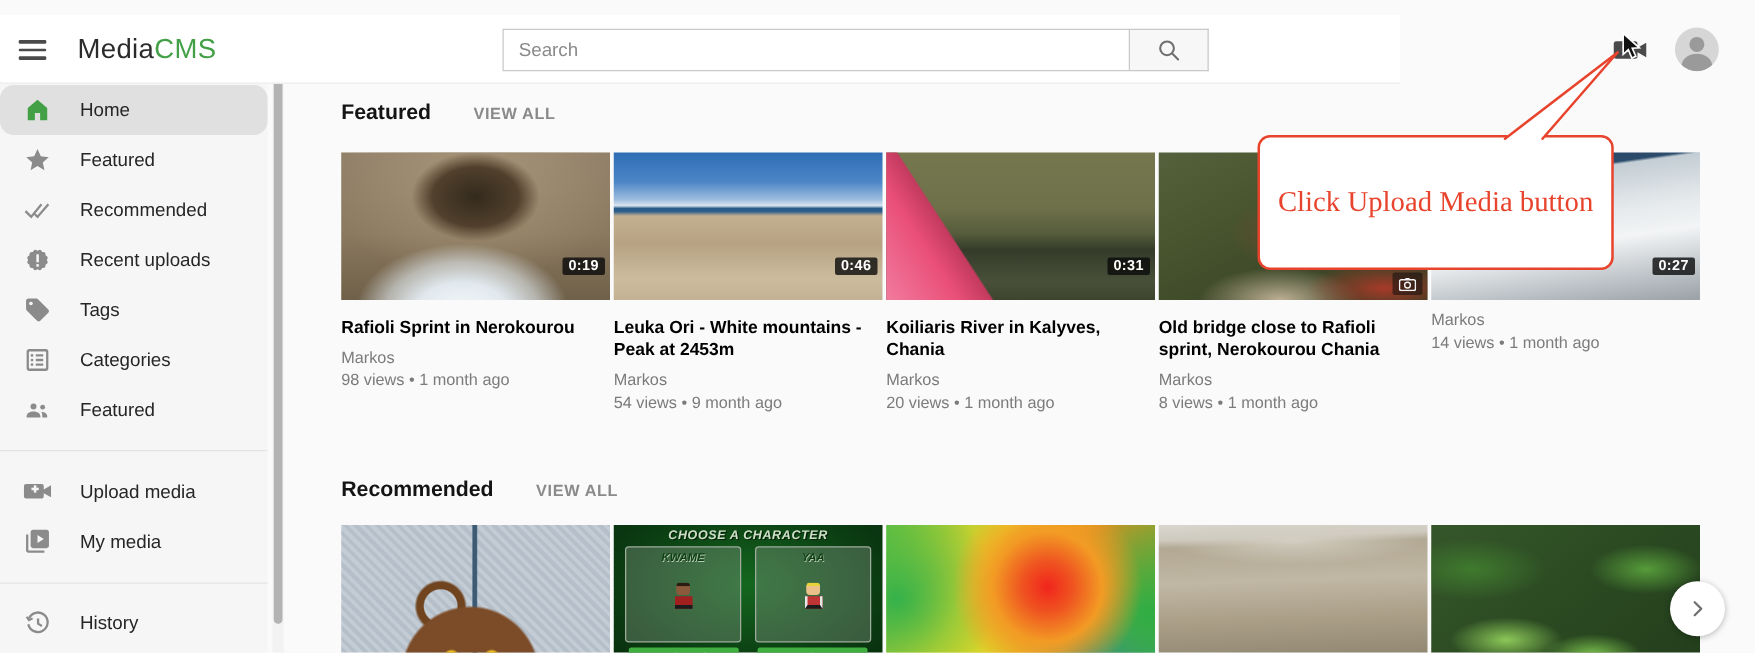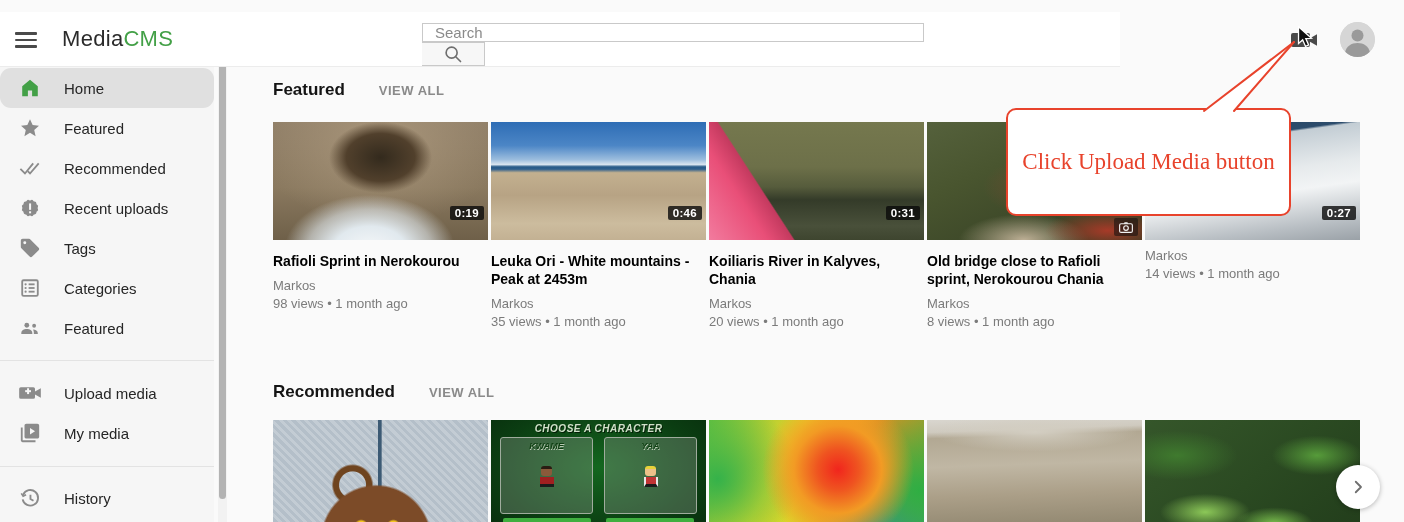--- a/index.html
+++ b/index.html
@@ -8,21 +8,21 @@
 
   
   .header { position:absolute; left:0; top:0; width:1120px; height:55px;
     background:#ffffff; border-bottom:1px solid #ececec; z-index:20;margin-top:12px; }
   .hamburger { position:absolute; left:15px; top:16px; width:26px; height:24px;
     cursor:pointer; display:flex; flex-direction:column; justify-content:center; gap:4px; }
   .hamburger span { display:block; width:22px; height:2.4px; background:#4a4a4a; border-radius:1px; }
   .logo { position:absolute; left:62px; top:14px; font-size:22px; letter-spacing:.3px; cursor:pointer; }
   .logo .p1 { color:#2b2b2b; }
   .logo .p2 { color:#43a047; }
-  .searchwrap { position:absolute; left:422px; top:11px; height:34px; display:flex;flex-direction:column; }
+  .searchwrap { position:absolute; left:402px; top:11px; height:34px; display:flex; }
   .searchwrap input { width:502px; height:34px; border:1px solid #c9c9c9; background:#fff;
     padding:0 12px; font-size:15px; color:#333; outline:none; font-family:"Liberation Sans",sans-serif; }
   .searchwrap input::placeholder { color:#8a8a8a; }
   .searchbtn { width:63px; height:34px; border:1px solid #c9c9c9; border-left:none; background:#f7f7f7;
     display:flex; align-items:center; justify-content:center; cursor:pointer; }
   .upload-btn { position:absolute; left:1290px; top:16px; width:28px; height:24px; cursor:pointer; }
   .avatar { position:absolute; left:1340px; top:10px; width:35px; height:35px; border-radius:50%;
     overflow:hidden; cursor:pointer; background:#d9d9d9; }
 
   
@@ -299,21 +299,21 @@
         <div class="c-author">Markos</div>
         <div class="c-meta">98 views • 1 month ago</div>
       </div>
 
       <div class="card">
         <div class="thumb tf2">
           <span class="dur">0:46</span>
         </div>
         <div class="c-title">Leuka Ori - White mountains - Peak at 2453m</div>
         <div class="c-author">Markos</div>
-        <div class="c-meta">35 views • 1 month ago</div>
+        <div class="c-meta">54 views • 9 month ago</div>
       </div>
 
       <div class="card">
         <div class="thumb tf3">
           <span class="dur">0:31</span>
         </div>
         <div class="c-title">Koiliaris River in Kalyves, Chania</div>
         <div class="c-author">Markos</div>
         <div class="c-meta">20 views • 1 month ago</div>
       </div>

